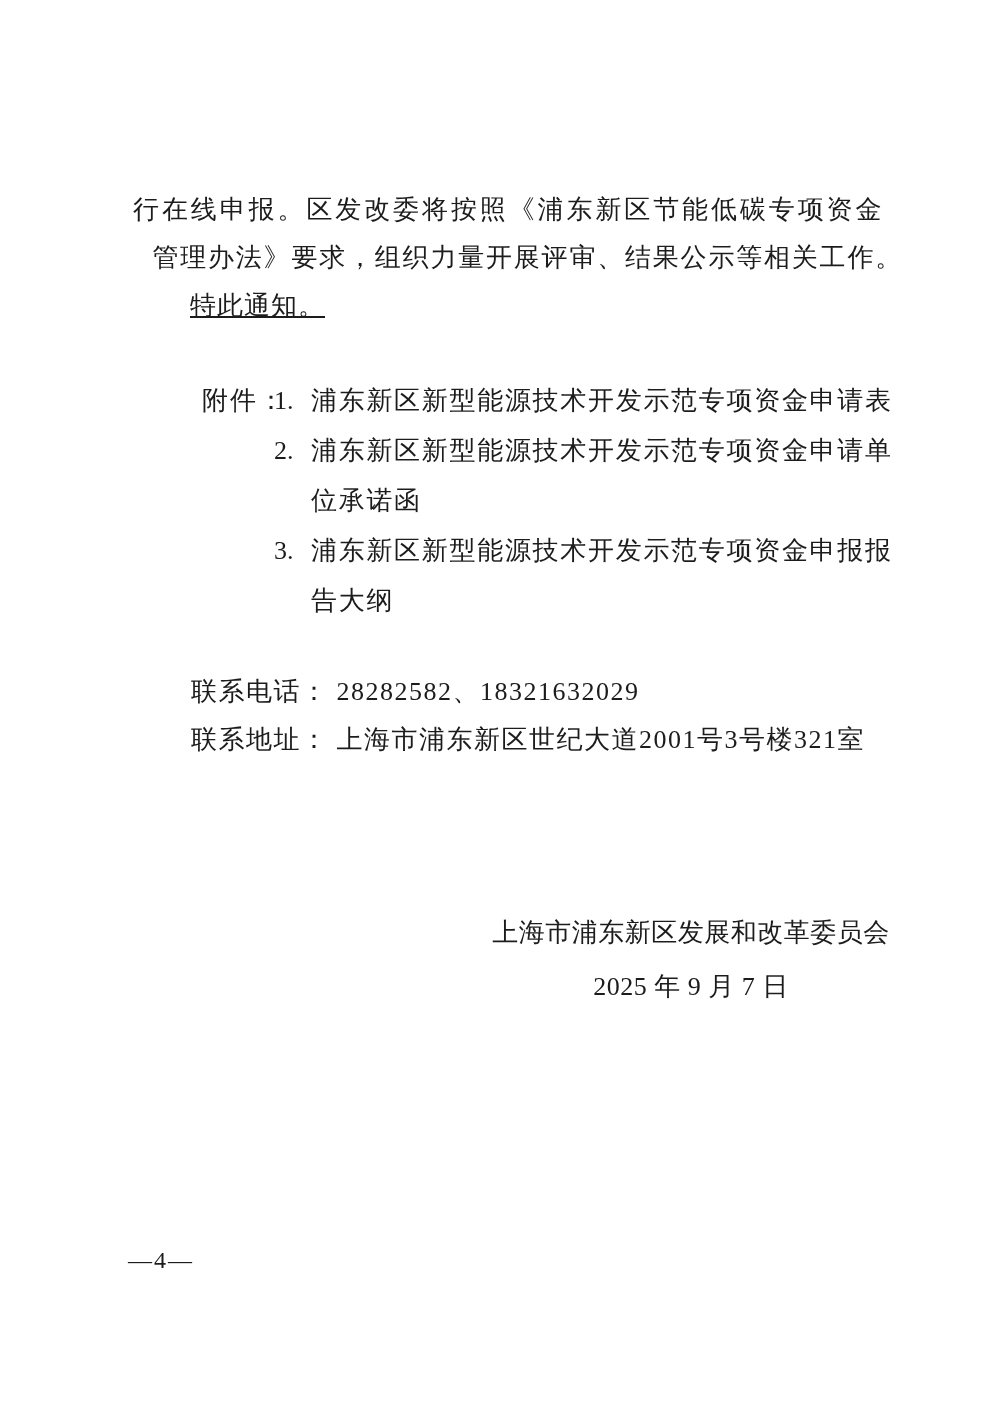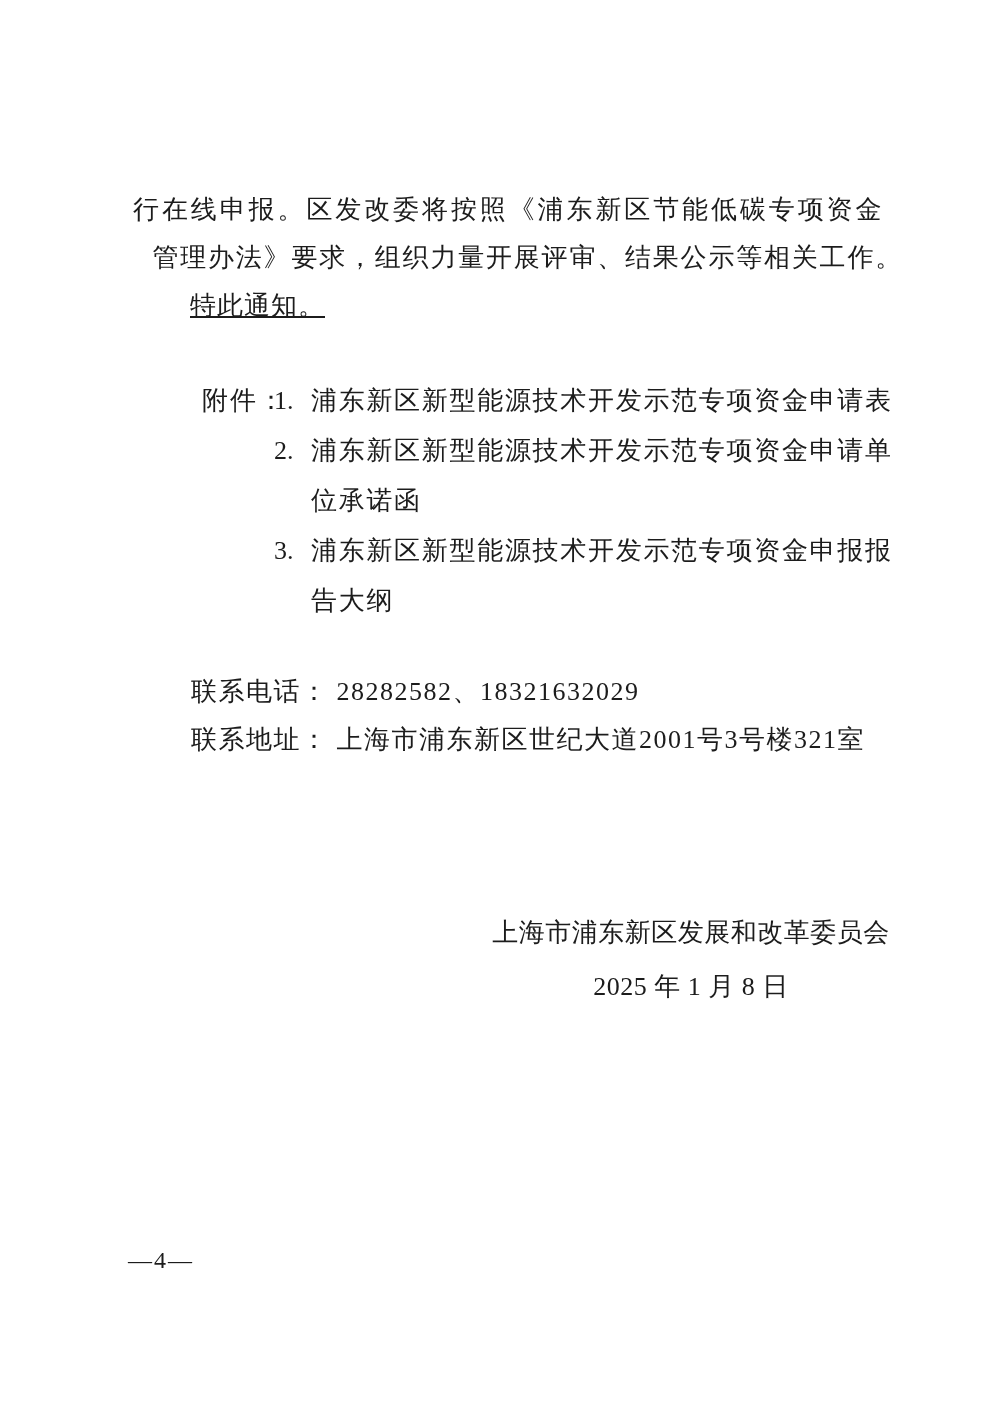--- a/index.html
+++ b/index.html
@@ -146,18 +146,18 @@
     <div class="contact-row">
       <span class="contact-label">联系电话：</span><span class="contact-value">28282582、18321632029</span>
     </div>
     <div class="contact-row">
       <span class="contact-label">联系地址：</span><span class="contact-value">上海市浦东新区世纪大道2001号3号楼321室</span>
     </div>
   </section>
 
   <section class="signature">
     <div class="org">上海市浦东新区发展和改革委员会</div>
-    <div class="date">2025 年 1 月 8 日</div>
+    <div class="date">2025 年 9 月 7 日</div>
   </section>
 
   <div class="pageno">—4—</div>
 
 </div>
 
 </body></html>

